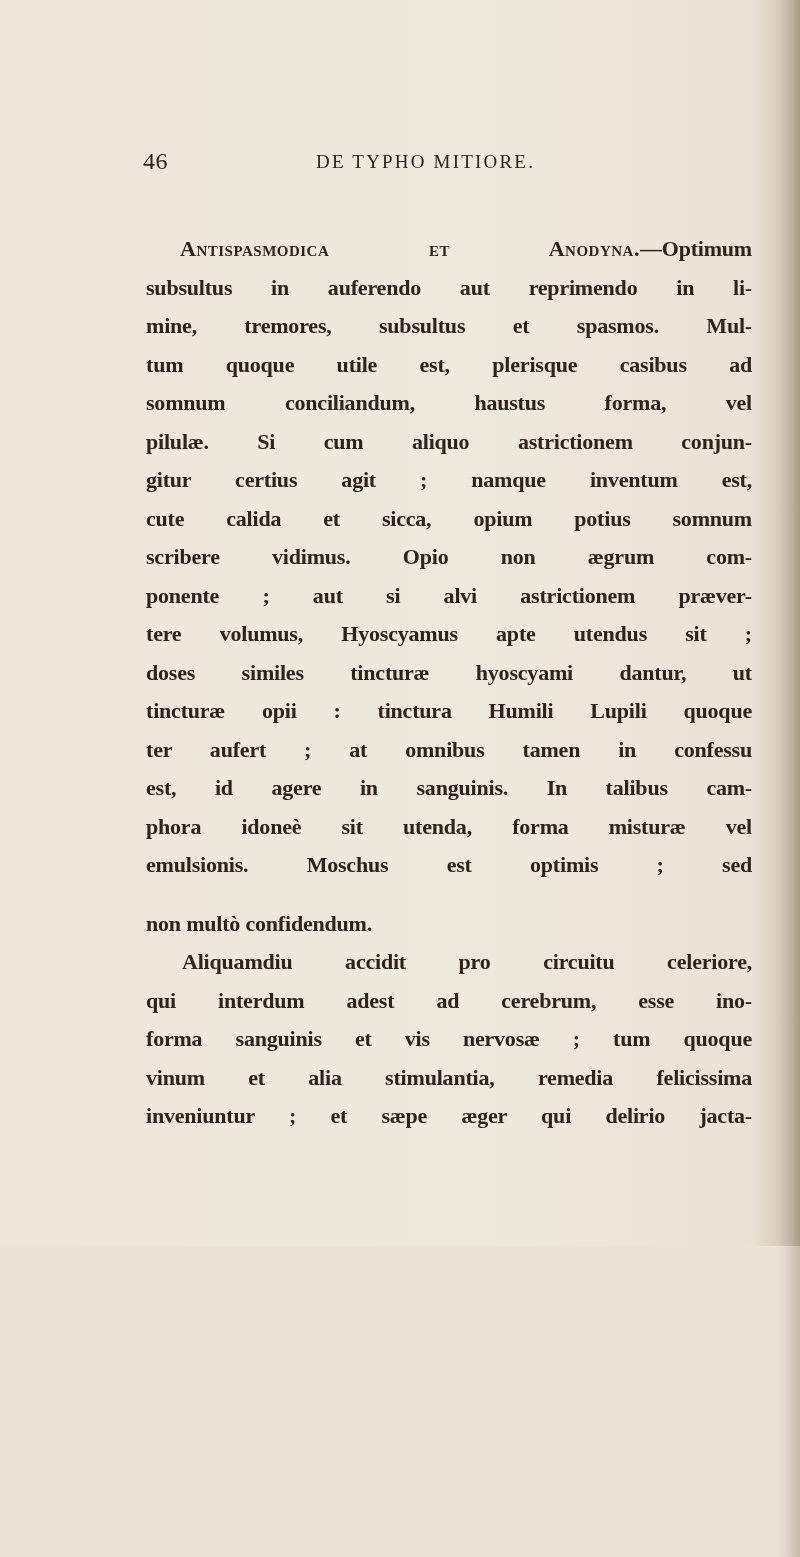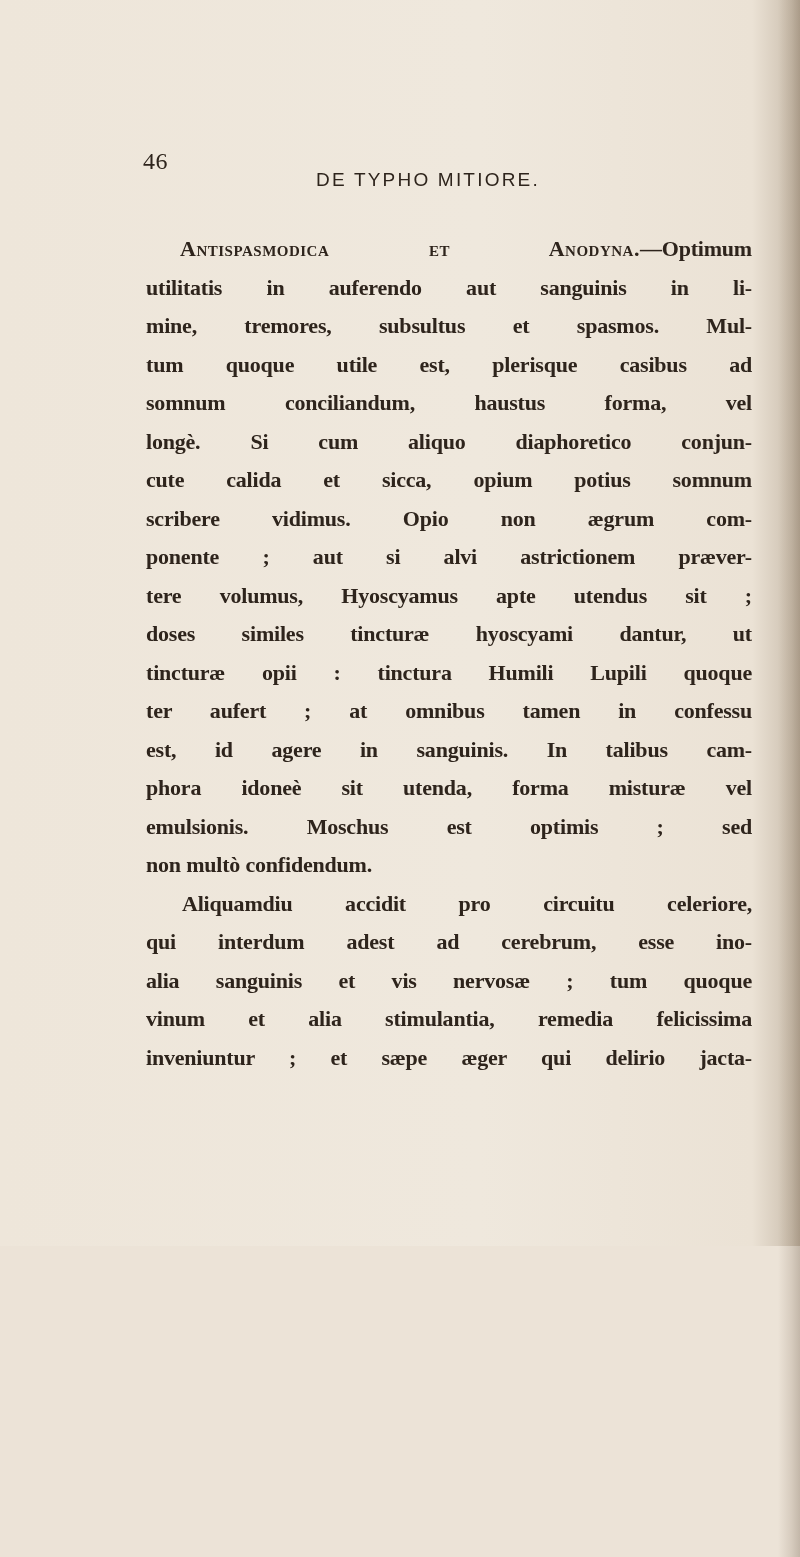--- a/index.html
+++ b/index.html
@@ -19,69 +19,70 @@
     background: linear-gradient(90deg, rgba(0,0,0,0) 0%, rgba(120,100,80,0.18) 60%, rgba(90,70,50,0.28) 100%);
   }
   .header {
     position: absolute; top: 148px; left: 143px; width: 620px; height: 30px;
   }
   .page-number {
     position: absolute; left: 0; top: 0;
     font-size: 24px; letter-spacing: 0.5px;
   }
   .running-head {
-    position: absolute; left: 173px; top: 21px;
+    position: absolute; left: 173px; top: 3px;
     font-size: 19px; letter-spacing: 2.2px;
-    font-family: Liberation Sans, sans-serif;
+    font-family: Liberation Serif, serif;
     text-transform: uppercase;
   }
   .body-text {
     position: absolute; left: 146px; top: 230px; width: 606px;
     font-size: 22px; line-height: 38.5px;
     text-align: justify;
     letter-spacing: -0.2px;
     font-weight: bold;
   }
   .line {
     display: block; white-space: nowrap;
     text-align-last: justify; text-align: justify;
     height: 38.5px;
   }
-  .line.last { text-align-last: left; }
+  .line.last { text-align-last: left; margin-top: 20px; }
   .line.indent { padding-left: 36px; }
   .smallcaps { font-variant: small-caps; letter-spacing: 0.5px; }
 </style>
 </head>
 <body>
 
 <div class="page">
   <div class="edge"></div>
 
   <div class="header">
     <span class="page-number">46</span>
     <span class="running-head">DE TYPHO MITIORE.</span>
   </div>
 
   <div class="body-text">
     <span class="line" style="padding-left:34px"><span class="smallcaps">Antispasmodica et Anodyna.</span><span>—Optimum</span></span>
-    <span class="line">utilitatis in auferendo aut sanguinis in li-</span>
+    <span class="line">subsultus in auferendo aut reprimendo in li-</span>
     <span class="line">mine, tremores, subsultus et spasmos. Mul-</span>
     <span class="line">tum quoque utile est, plerisque casibus ad</span>
     <span class="line">somnum conciliandum, haustus forma, vel</span>
-    <span class="line">longè. Si cum aliquo diaphoretico conjun-</span>
+    <span class="line">pilulæ. Si cum aliquo astrictionem conjun-</span>
+    <span class="line">gitur certius agit ; namque inventum est,</span>
     <span class="line">cute calida et sicca, opium potius somnum</span>
     <span class="line">scribere vidimus. Opio non ægrum com-</span>
     <span class="line">ponente ; aut si alvi astrictionem præver-</span>
     <span class="line">tere volumus, Hyoscyamus apte utendus sit ;</span>
     <span class="line">doses similes tincturæ hyoscyami dantur, ut</span>
     <span class="line">tincturæ opii : tinctura Humili Lupili quoque</span>
     <span class="line">ter aufert ; at omnibus tamen in confessu</span>
     <span class="line">est, id agere in sanguinis. In talibus cam-</span>
     <span class="line">phora idoneè sit utenda, forma misturæ vel</span>
     <span class="line">emulsionis. Moschus est optimis ; sed</span>
     <span class="line last">non multò confidendum.</span>
     <span class="line indent">Aliquamdiu accidit pro circuitu celeriore,</span>
     <span class="line">qui interdum adest ad cerebrum, esse ino-</span>
-    <span class="line">alia sanguinis et vis nervosæ ; tum quoque</span>
+    <span class="line">forma sanguinis et vis nervosæ ; tum quoque</span>
     <span class="line">vinum et alia stimulantia, remedia felicissima</span>
     <span class="line">inveniuntur ; et sæpe æger qui delirio jacta-</span>
   </div>
 </div>
 
 </body></html>

